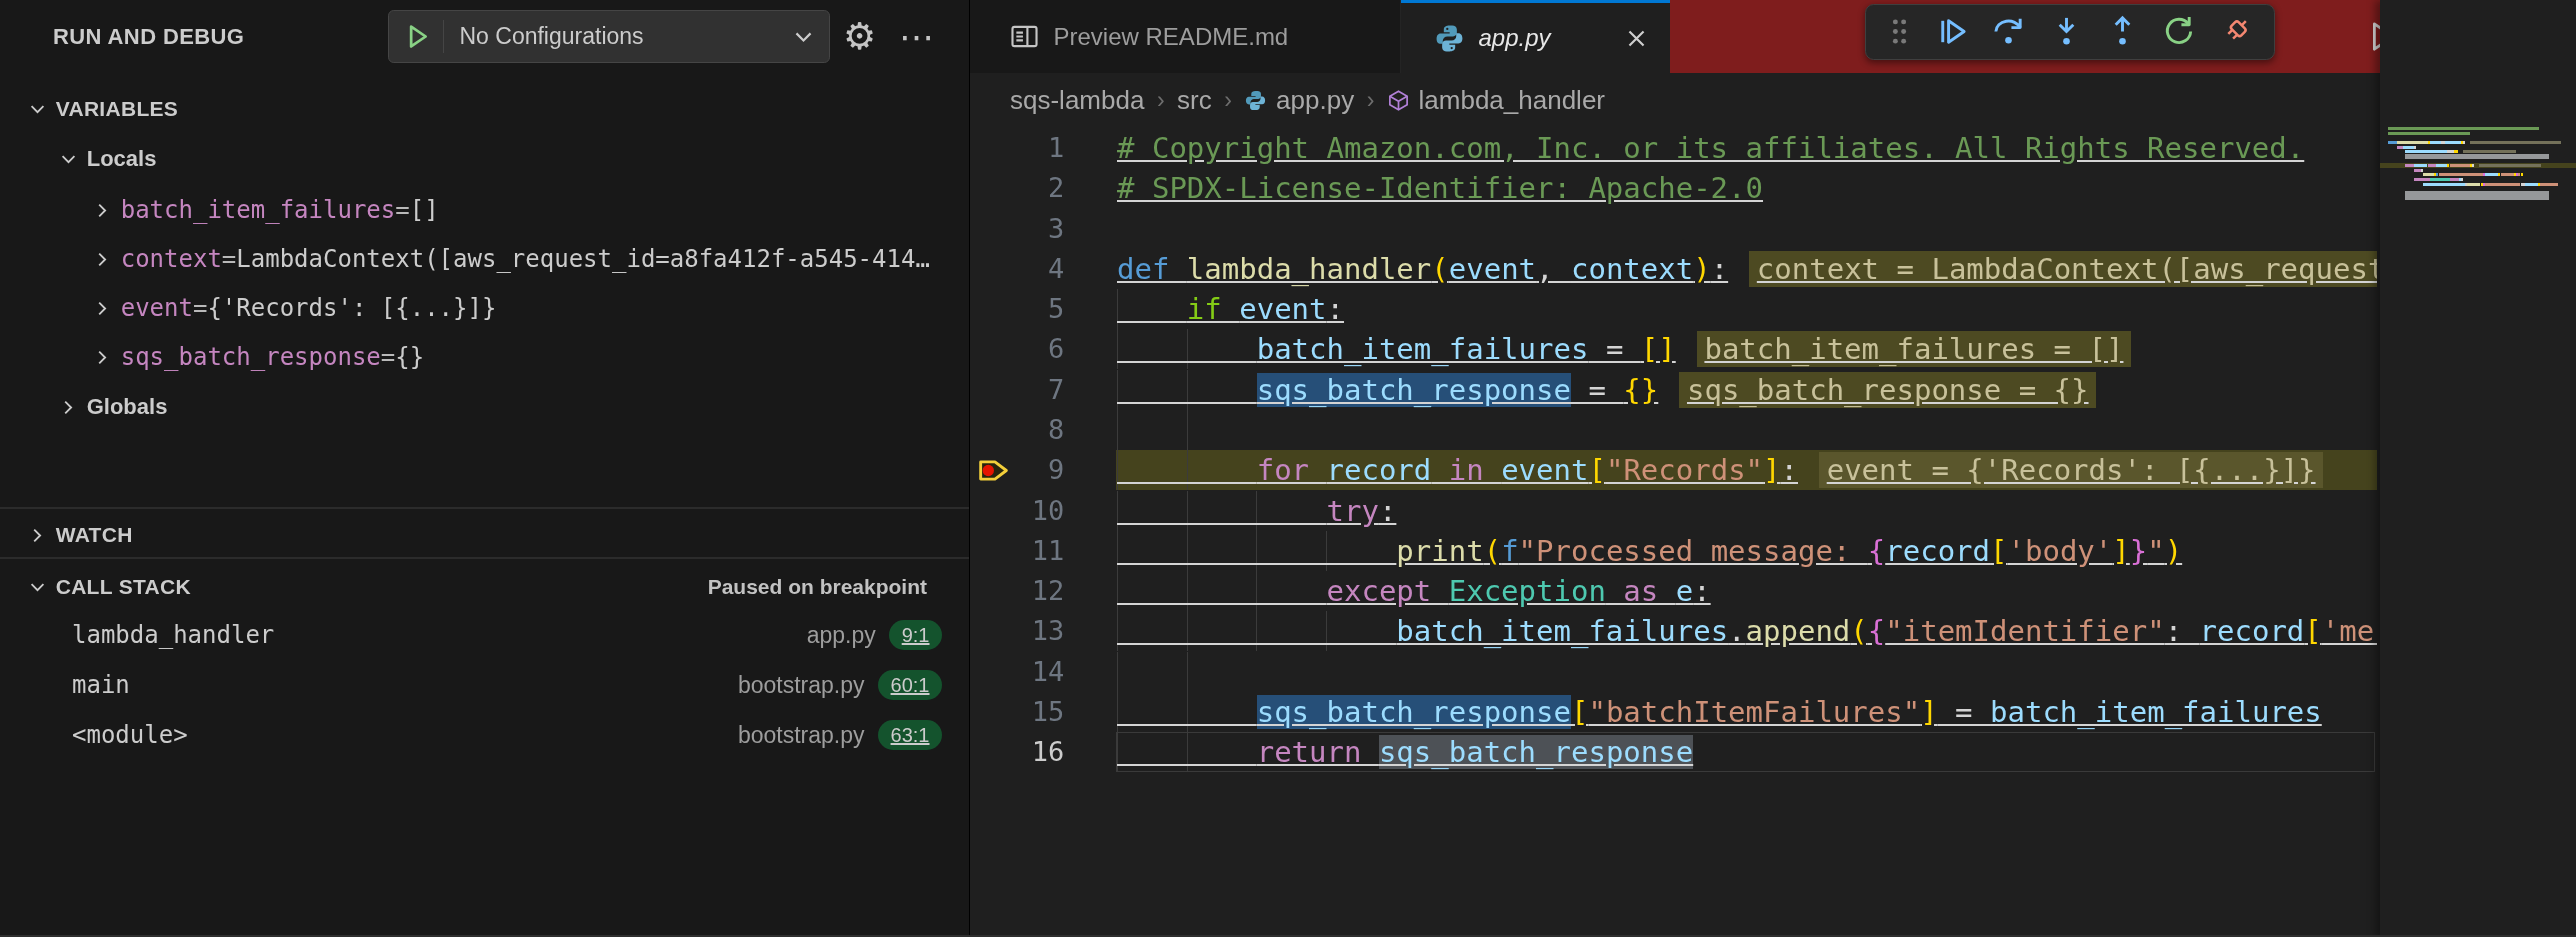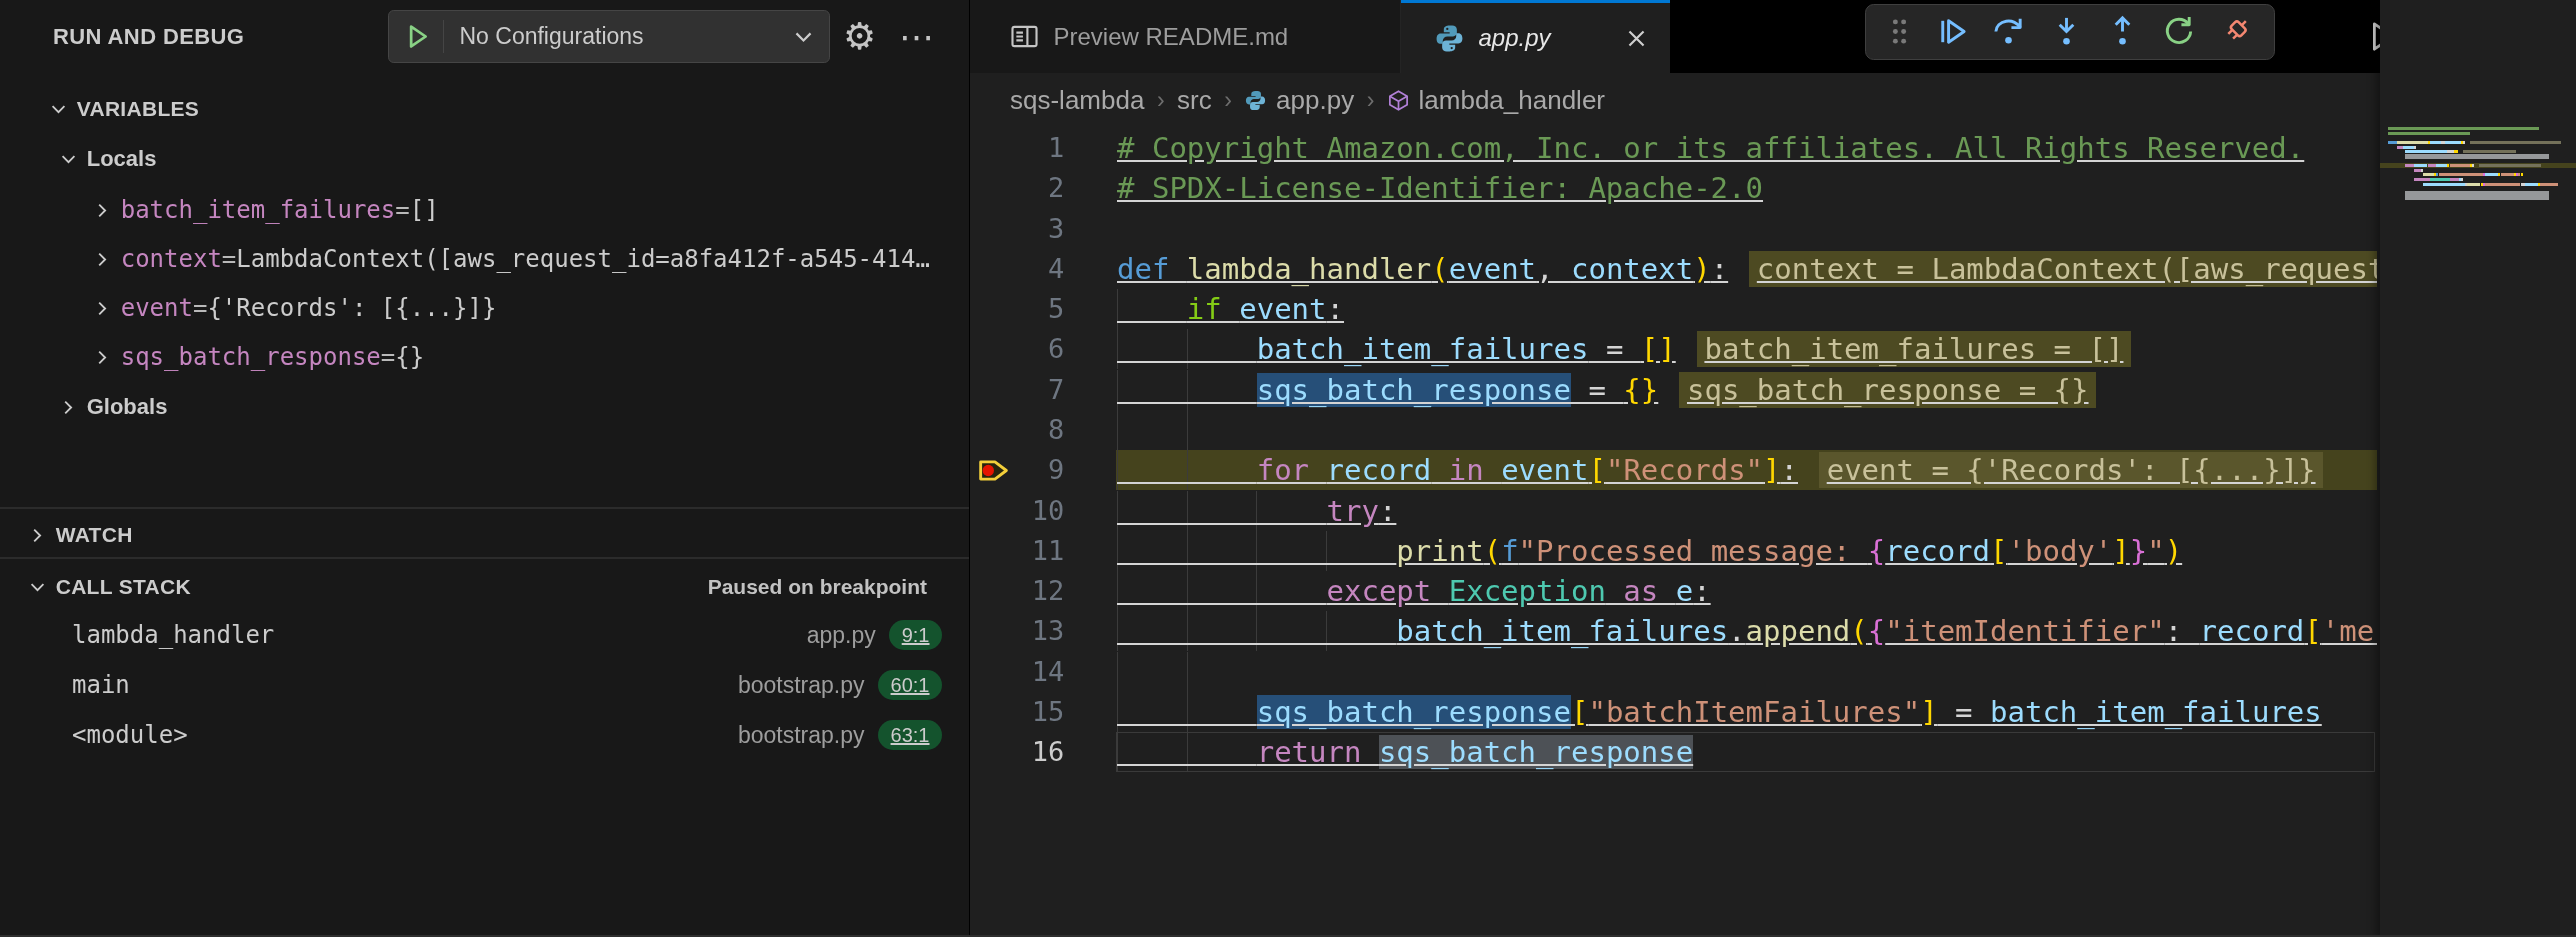--- a/index.html
+++ b/index.html
@@ -25,21 +25,21 @@
   .vpun{color:#b9b9b9;font-family:"DejaVu Sans Mono",monospace;font-size:24px;}
   .vval{color:#cccccc;font-family:"DejaVu Sans Mono",monospace;font-size:24px;}
   .divider{position:absolute;left:0;width:100%;height:1.9px;background:#2b2b2b;}
   .status{position:absolute;right:42px;color:#c2c2c2;font-size:21px;font-weight:bold;}
   .fname{color:#cccccc;font-family:"DejaVu Sans Mono",monospace;font-size:24px;margin-left:72px;}
   .fsp{flex:1;}
   .ffile{color:#9d9d9d;font-size:23px;margin-right:13.5px;}
   .fbadge{background:#14532d;color:#cccccc;font-size:20px;border-radius:17.3px;padding:3.9px 12.5px;margin-right:27px;text-decoration:underline;}
   
   .editor{position:absolute;left:970px;top:0;right:0;height:938px;background:#1f1f1f;}
-  .tabbar{position:absolute;left:0;top:0;right:0;height:73px;background:#000000;}
+  .tabbar{position:absolute;left:0;top:0;right:0;height:73px;background:#7f1d1d;}
   .tab{position:absolute;top:0;height:73px;display:flex;align-items:center;box-sizing:border-box;}
   .tab1{left:0;width:431px;background:#181818;border-right:1px solid #242424;}
   .tab2{left:431px;width:269px;background:#1f1f1f;border-top:3.9px solid #0078d4;}
   .tab-label1{color:#9d9d9d;font-size:24px;margin-left:13.5px;}
   .tab-label2{color:#e8e8e8;font-size:24px;margin-left:13.5px;font-style:italic;}
   .tabico{margin-left:39px;display:flex;flex:none;}
   .closeico{margin-left:auto;margin-right:21px;display:flex;}
   .dbg-toolbar{position:absolute;left:895px;top:3.9px;width:410px;height:56px;background:#262626;border:1.9px solid #3f3f3f;
       border-radius:8.7px;display:flex;align-items:center;justify-content:space-evenly;box-shadow:0 2.9px 7.7px rgba(0,0,0,.45);box-sizing:border-box;}
   .dbg-toolbar .ico{display:flex;}
@@ -90,21 +90,21 @@
       <span class="chev">
         <svg width="25" height="25" viewBox="0 0 16 16" fill="none" stroke="#cccccc" stroke-width="1.4">
             <path d="M3.5 6l4.5 4.5L12.5 6"></path>
           </svg>
       </span>
     </div>
     <span class="gearico">⚙</span>
     <span class="sb-dots">⋯</span>
   </div>
 
-  <div class="sbrow" style="top:86px;padding-left:21px;">
+  <div class="sbrow" style="top:86px;">
     <span class="tchev" style="margin-left:27px;">
       <svg width="21" height="21" viewBox="0 0 16 16" fill="none" stroke="#cccccc" stroke-width="1.4">
           <path d="M3.5 5.5L8 10l4.5-4.5"></path>
         </svg>
       </span>
     <span class="pane-h">VARIABLES</span>
   </div>
   <div id="var-rows">
       <div class="sbrow" style="top: 136px;">
         <span class="tchev" style="margin-left:58px">

